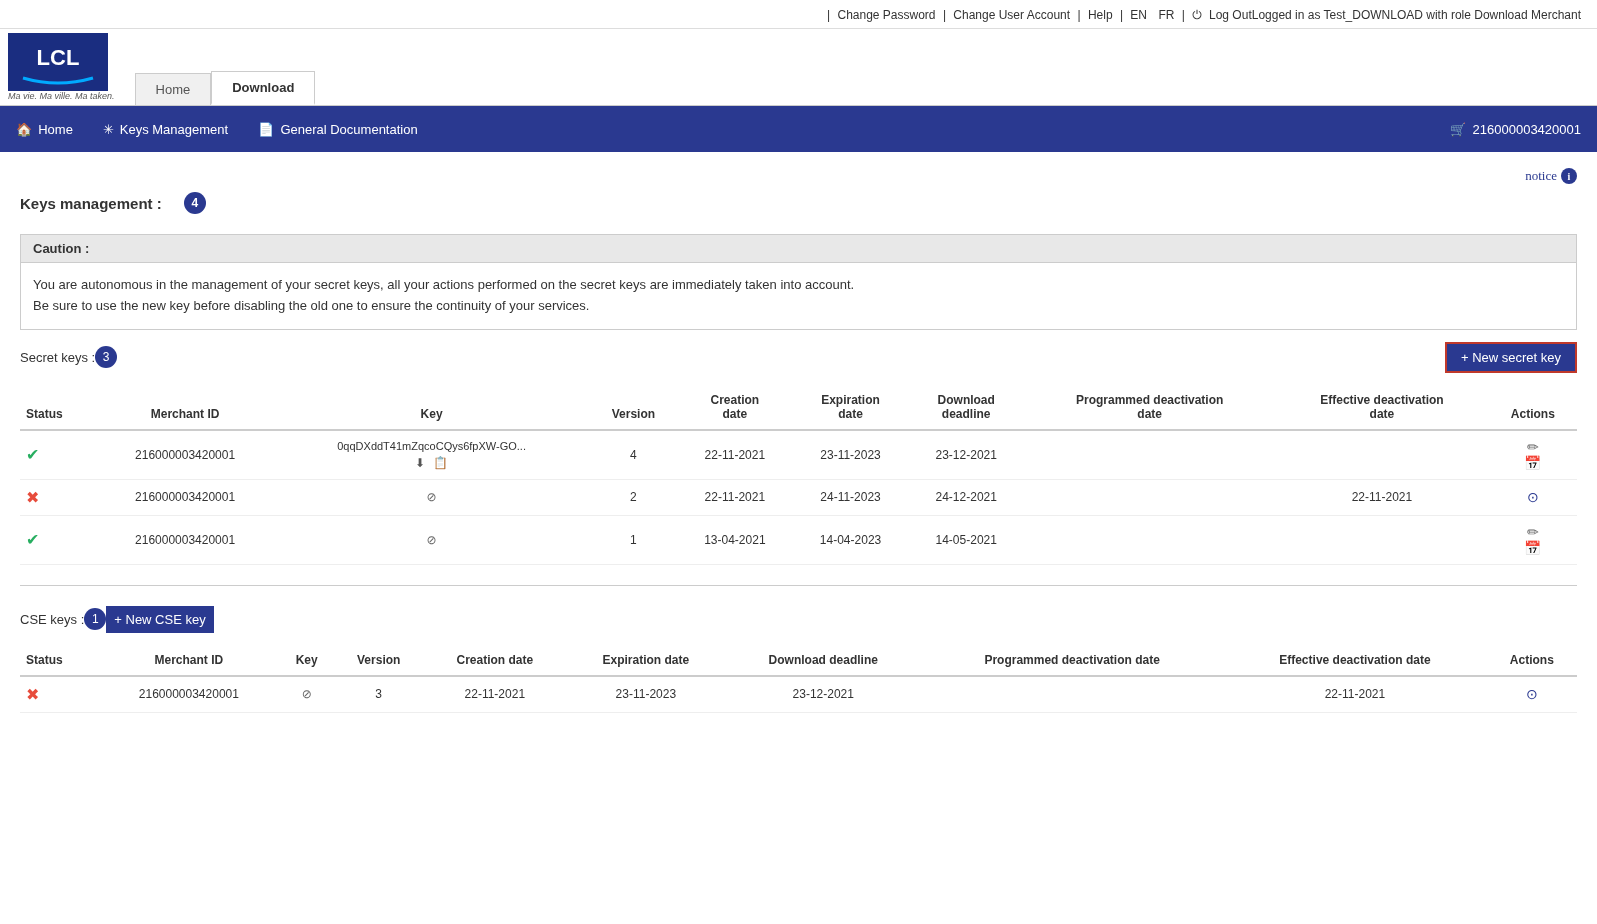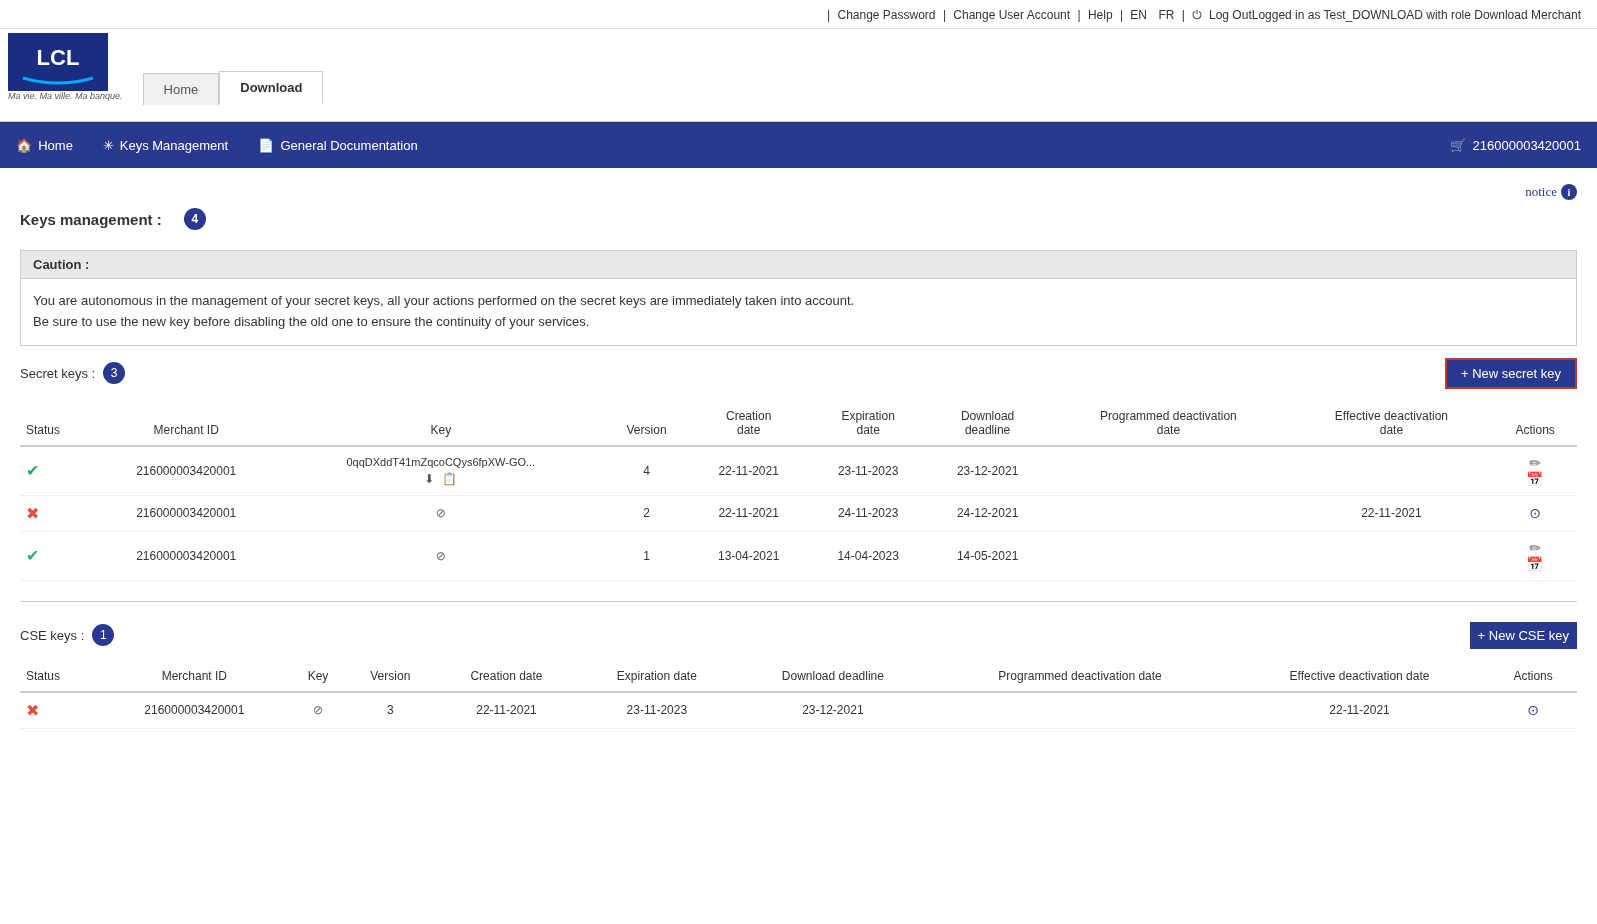--- a/index.html
+++ b/index.html
@@ -140,21 +140,20 @@
       display: flex;
       align-items: center;
       justify-content: space-between;
       margin-bottom: 12px;
     }
     .section-title {
       font-size: 13px;
       color: #333;
       display: flex;
       align-items: center;
-      gap: 8px;
     }
     .btn-new {
       background: #2a3990;
       color: white;
       border: 2px solid #c0392b;
       padding: 6px 14px;
       font-size: 13px;
       cursor: pointer;
       display: flex;
       align-items: center;
@@ -172,21 +171,21 @@
       gap: 4px;
     }
 
     
     table {
       width: 100%;
       border-collapse: collapse;
       font-size: 12px;
     }
     table th {
-      font-weight: normal;
+      font-weight: bold;
       text-align: center;
       padding: 8px 6px;
       border-bottom: 2px solid #ccc;
       vertical-align: bottom;
     }
     table th:first-child { text-align: left; }
     table td {
       text-align: center;
       padding: 8px 6px;
       border-bottom: 1px solid #eee;
@@ -214,21 +213,20 @@
 
     .section-divider {
       border: none;
       border-top: 1px solid #ccc;
       margin: 20px 0;
     }
 
     .cse-section-header {
       display: flex;
       align-items: center;
-      justify-content: space-between;
       margin-bottom: 12px;
     }
 
     
     .lcl-logo {
       width: 100px;
       height: 58px;
       position: relative;
       overflow: hidden;
     }
@@ -250,32 +248,32 @@
       <span> </span>
       <a href="#">FR</a>
       <span> | </span>
       <span>⏻</span>
       <a href="#">Log Out</a>
     </div>
     <div style="font-size:12px; color:#333; margin-top:2px;">Logged in as Test_DOWNLOAD with role Download Merchant</div>
   </div>
 </div>
 
-<div style="display:flex; align-items:flex-end; padding: 4px 8px 16px 8px; border-bottom: 1px solid #ccc;">
+<div style="display:flex; align-items:flex-end; padding: 4px 8px 0 8px; border-bottom: 1px solid #ccc;">
 
   <div class="logo-box" style="margin-right:20px; margin-bottom:4px;">
     <div class="lcl-logo">
       <svg width="100" height="58" viewBox="0 0 100 58">
         <rect width="100" height="58" fill="#1a2d80"></rect>
         <text x="50" y="32" text-anchor="middle" fill="white" font-size="22" font-weight="bold" font-family="Arial">LCL</text>
 
         <path d="M 15 45 Q 50 55 85 45" stroke="#00aaff" stroke-width="3" fill="none"></path>
       </svg>
     </div>
-    <div style="font-size:9px; color:#555; font-style:italic;">Ma vie. Ma ville. Ma banque.</div>
+    <div style="font-size:9px; color:#555; font-style:italic;">Ma vie. Ma ville. Ma taken.</div>
   </div>
 
   <div style="display:flex; align-items:flex-end;">
     <div class="tab-nav-item" style="background:#f0f0f0; border:1px solid #ccc; border-bottom:none; padding:8px 20px; color:#555;">Home</div>
     <div class="tab-nav-item active" style="background:#fff; border:1px solid #ccc; border-bottom:2px solid #fff; padding:8px 20px; font-weight:bold; color:#333;">Download</div>
   </div>
 </div>
 
 <div class="blue-nav">
   <a href="#">

